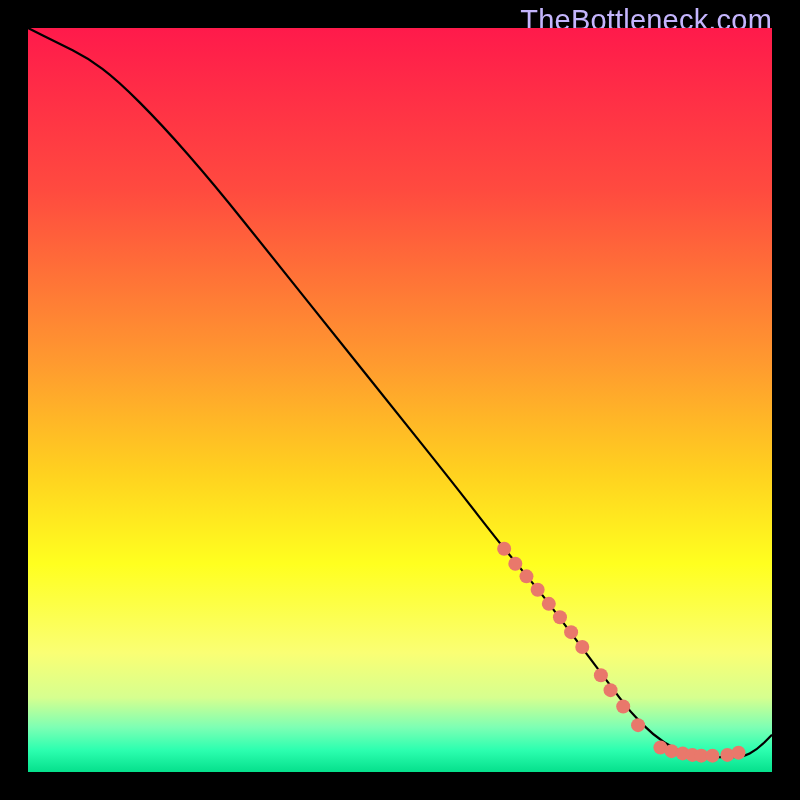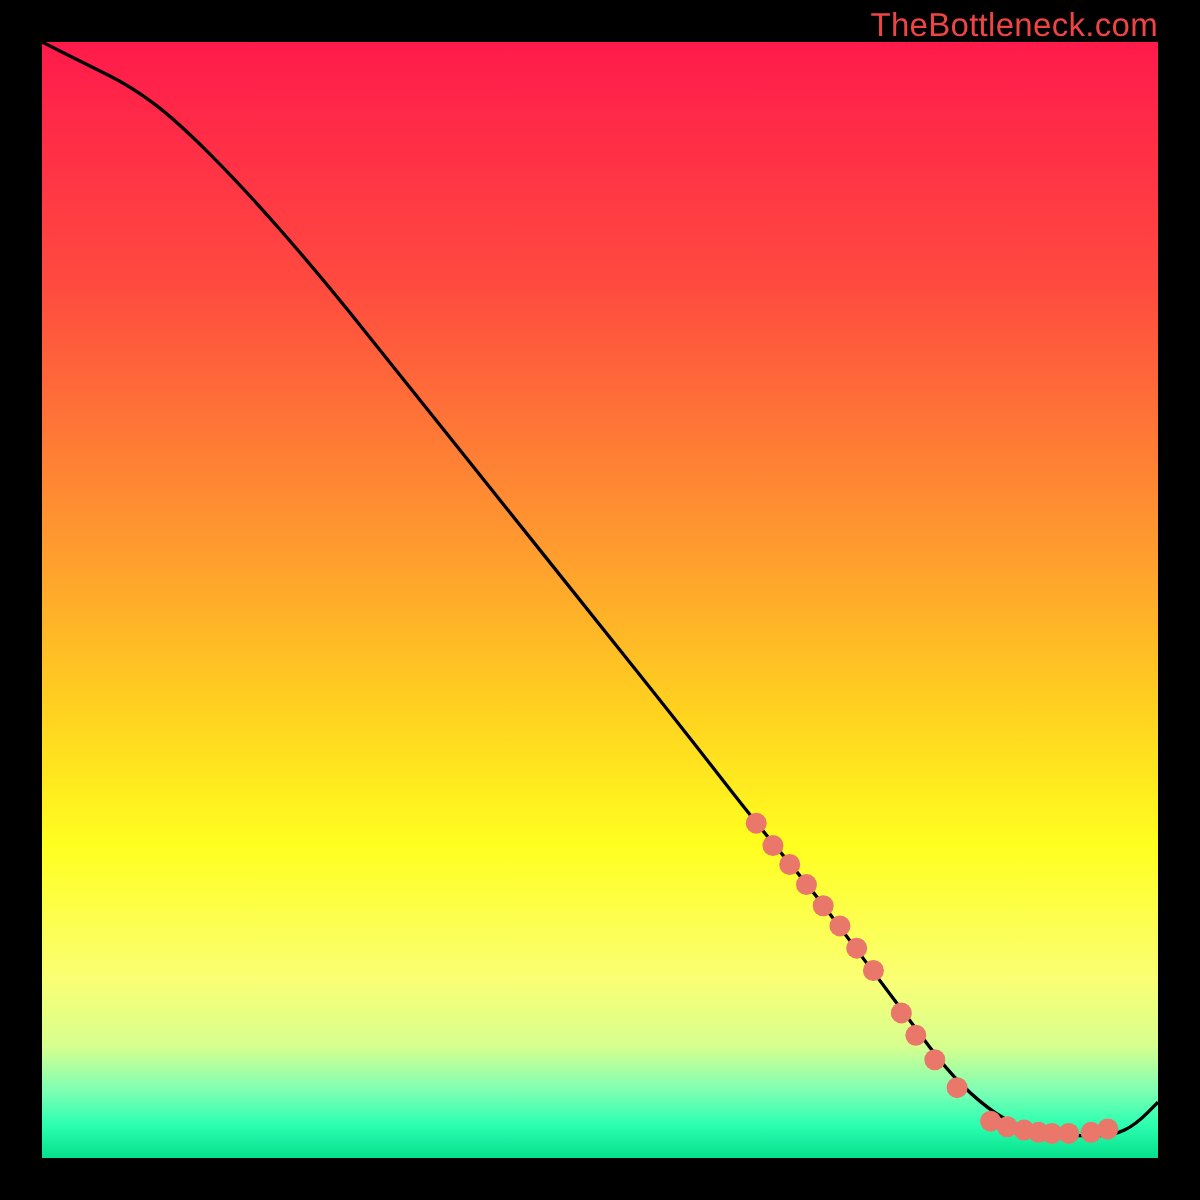--- a/index.html
+++ b/index.html
@@ -22,23 +22,23 @@
     left: 28px;
     top: 28px;
     width: 744px;
     height: 744px;
     overflow: hidden;
   }
   .watermark {
     position: absolute;
     right: 28px;
     top: 4px;
-    font-size: 22px;
+    font-size: 29px;
     font-weight: 500;
-    color: #ef4444;
+    color: #c4b5fd;
     letter-spacing: 0.2px;
   }
   svg { display: block; }
 </style>
 </head>
 <body>
 
 <div class="stage">
   <div class="watermark">TheBottleneck.com</div>
 

